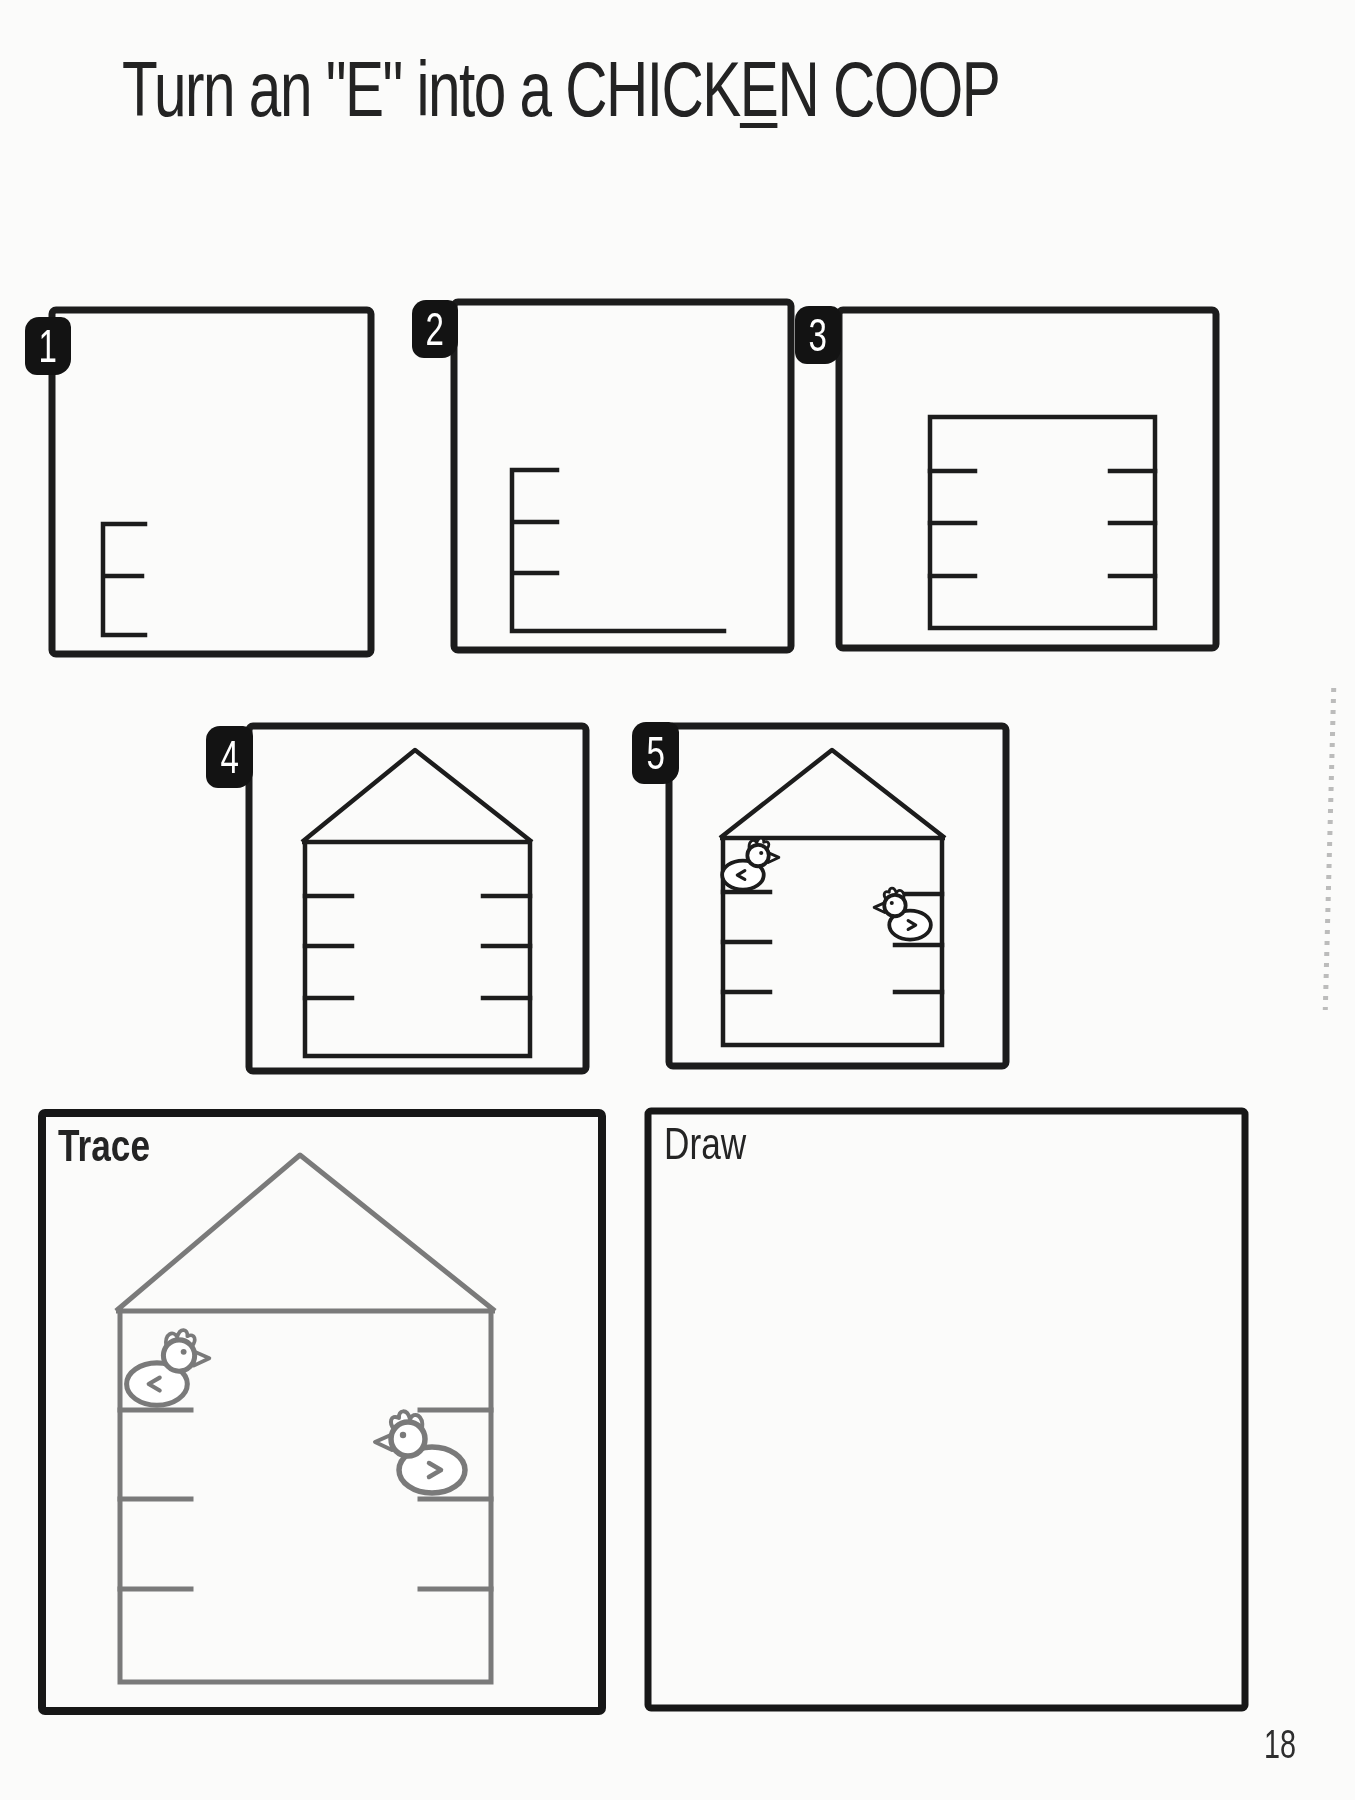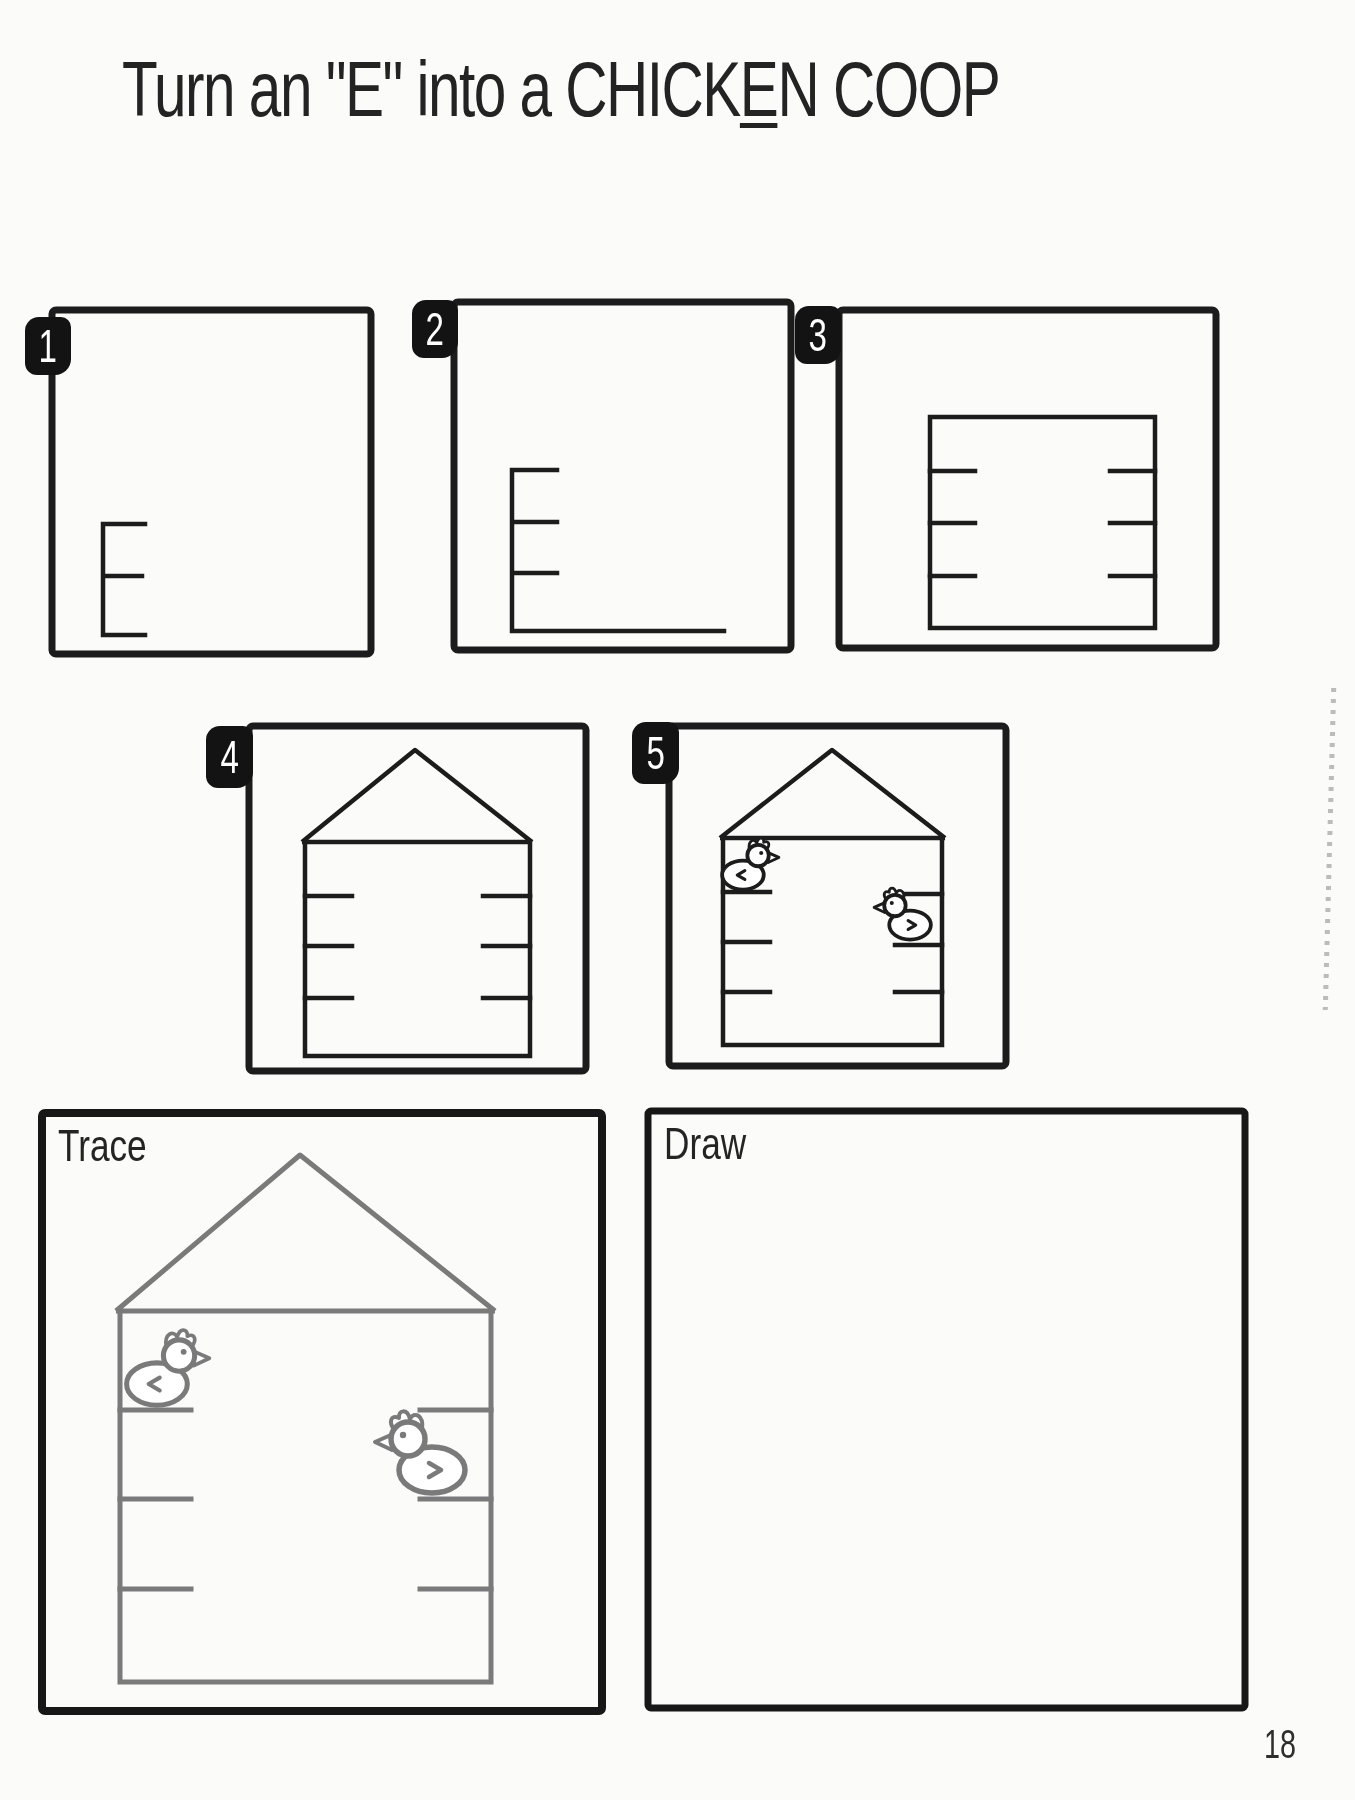--- a/index.html
+++ b/index.html
@@ -122,21 +122,21 @@
           <polyline points="41,55 29,62 41,69" fill="none" stroke="#1c1c1c" stroke-width="5" stroke-linecap="round" stroke-linejoin="round"></polyline>
           <path d="M48,21 C46,7 56,3 60,11 C63,0 72,2 71,10 C80,6 81,15 76,21 Z" fill="#fff" stroke="#1c1c1c" stroke-width="4.5" stroke-linejoin="round"></path>
           <path d="M77,26 L95,34 L78,42 Z" fill="#fff" stroke="#1c1c1c" stroke-width="4.5" stroke-linejoin="round"></path>
           <circle cx="62" cy="31" r="17" fill="#fff" stroke="#1c1c1c" stroke-width="6"></circle>
           <circle cx="67" cy="27" r="3.2" fill="#1c1c1c"></circle>
         </g>
       </g>
     </svg>
   </div>
 
-  <div class="stepbox" style="left:38px;top:1109px;width:600px;height:606px;">
+  <div class="stepbox" style="left:38px;top:1109px;width:600px;height:606px;font-weight:bold;">
     <div class="corner-label">Trace</div>
     <svg class="boxsvg" width="568" height="606" viewBox="0 0 568 606">
       <rect x="4" y="4" width="560" height="598" rx="3" fill="none" stroke="#171717" stroke-width="8"></rect>
       <path d="M78,202 L262,46 L457,202 M78,202 H457" fill="none" stroke="#7a7a7a" stroke-width="5" stroke-linejoin="round"></path>
       <path d="M82,202 V573 M453,202 V573 M82,573 H453" fill="none" stroke="#7a7a7a" stroke-width="5" stroke-linecap="square"></path>
       <path d="M82,301 H153 M82,390 H153 M82,480 H153 M453,301 H382 M453,390 H382 M453,480 H382" fill="none" stroke="#7a7a7a" stroke-width="5" stroke-linecap="square"></path>
       <g transform="translate(84,218) scale(0.92)">
         <ellipse cx="38" cy="62" rx="33" ry="23" fill="#fff" stroke="#7a7a7a" stroke-width="5.5"></ellipse>
         <polyline points="41,55 29,62 41,69" fill="none" stroke="#7a7a7a" stroke-width="4.5" stroke-linecap="round" stroke-linejoin="round"></polyline>
         <path d="M48,21 C46,7 56,3 60,11 C63,0 72,2 71,10 C80,6 81,15 76,21 Z" fill="#fff" stroke="#7a7a7a" stroke-width="4" stroke-linejoin="round"></path>

